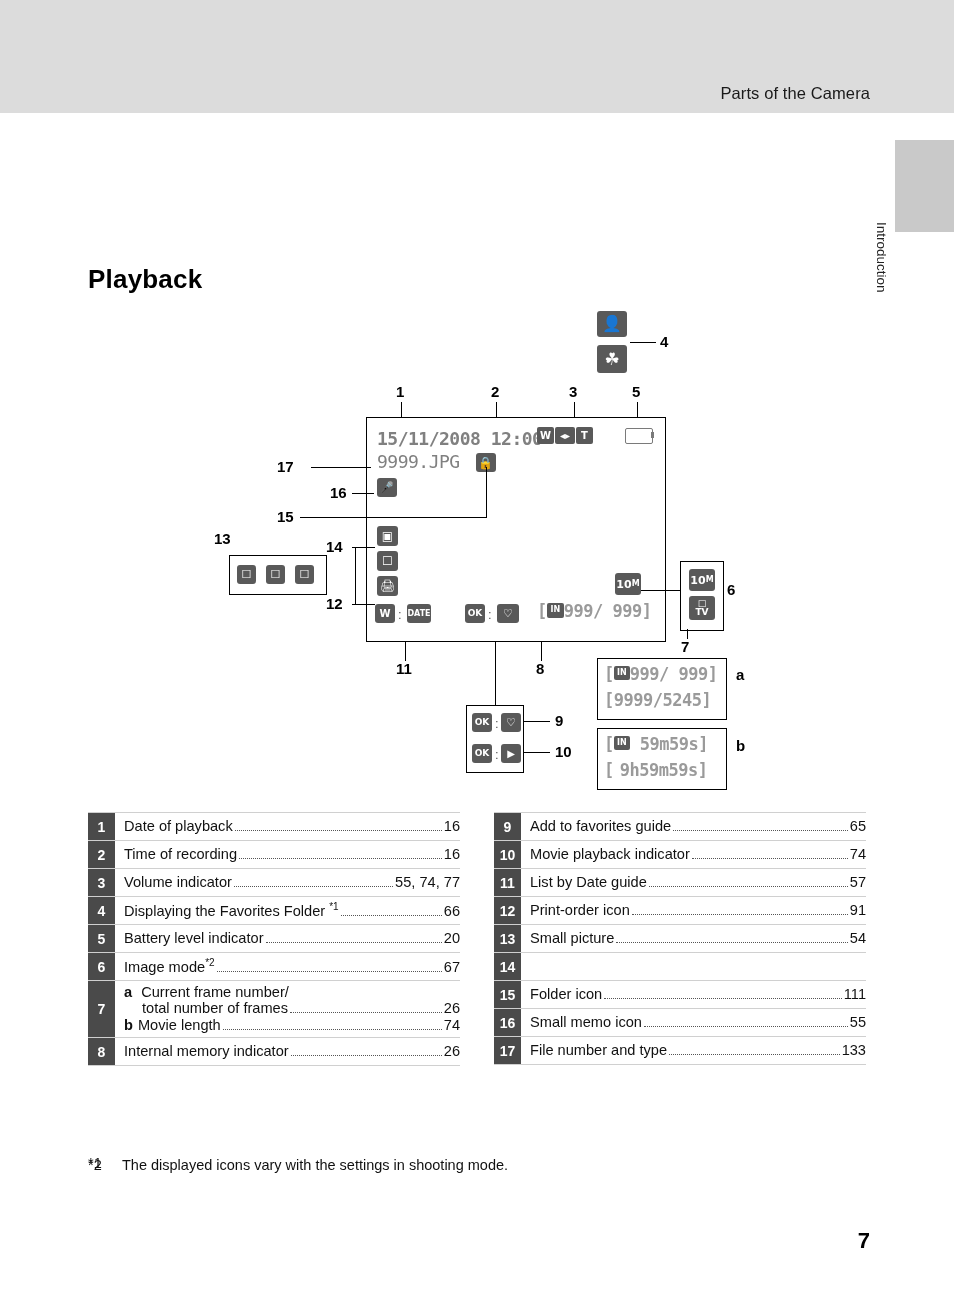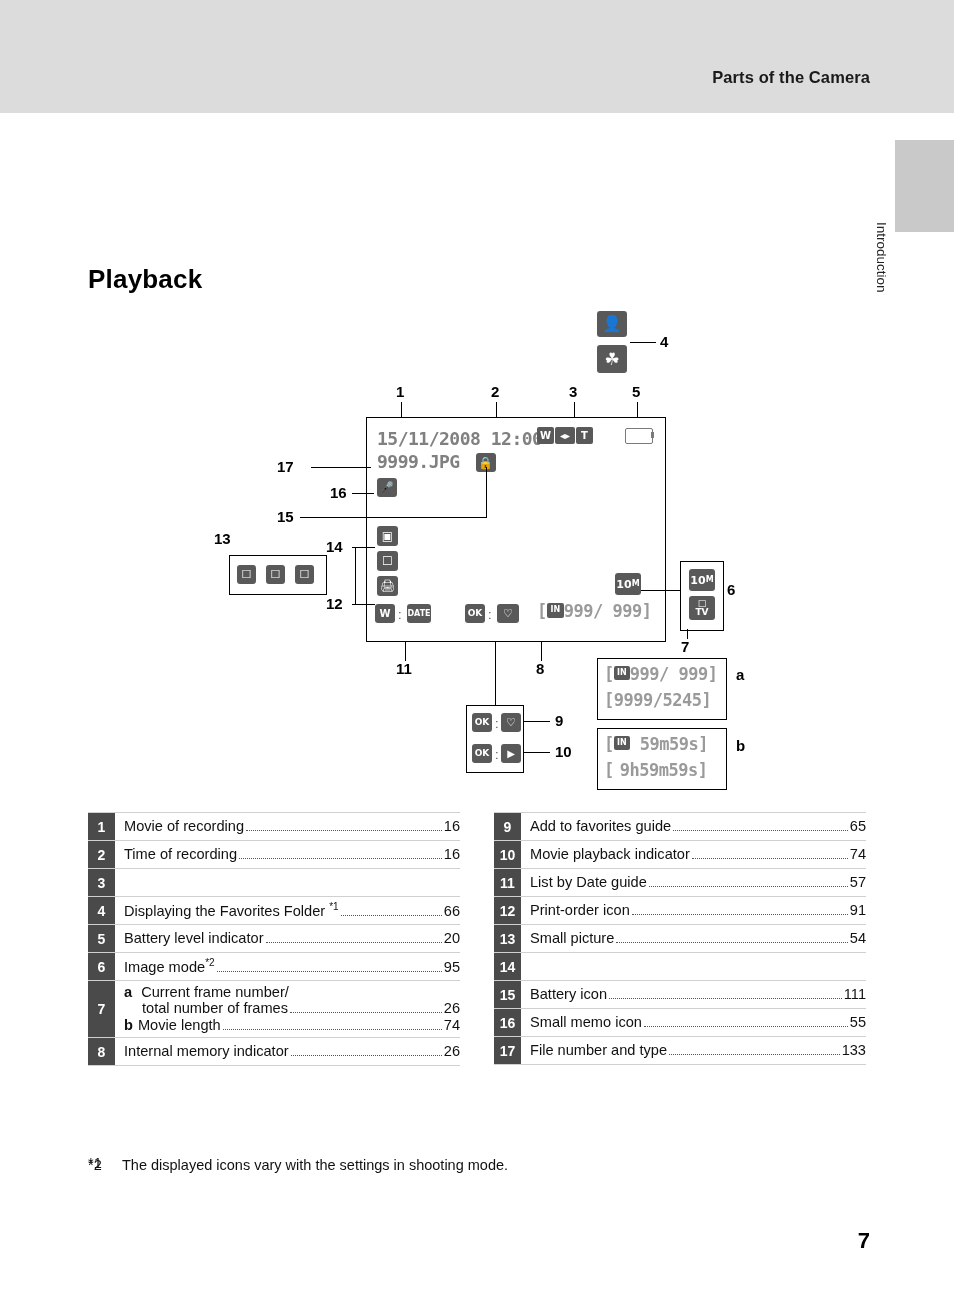--- a/index.html
+++ b/index.html
@@ -1,38 +1,38 @@
 <!DOCTYPE html>
 <html><head>
 <meta charset="utf-8">
 <style>
   html,body{margin:0;padding:0;}
   body{width:954px;height:1314px;background:#ffffff;font-family:"Liberation Sans",sans-serif;color:#000;position:relative;overflow:hidden;}
   .top-band{position:absolute;left:0;top:0;width:954px;height:113px;background:#dcdcdc;}
-  .top-title{position:absolute;right:84px;top:68px;font-size:16.5px;font-weight:bold;color:#1a1a1a;letter-spacing:.1px;}
+  .top-title{position:absolute;right:84px;top:84px;font-size:16.5px;font-weight:normal;color:#1a1a1a;letter-spacing:.1px;}
   .right-tab{position:absolute;left:895px;top:140px;width:59px;height:92px;background:#c9c9c9;}
   .side-label{position:absolute;left:889px;top:222px;width:130px;font-size:13.5px;color:#222;
     transform:rotate(90deg);transform-origin:left top;white-space:nowrap;}
   h1.page-h1{position:absolute;left:88px;top:264px;margin:0;font-size:26px;font-weight:bold;letter-spacing:.2px;}
 
   
   .diagram{position:absolute;left:0;top:300px;width:954px;height:500px;}
   .lcd{position:absolute;left:366px;top:117px;width:298px;height:223px;border:1.6px solid #000;background:#fff;}
   .lcd-inner{position:absolute;inset:0;}
   .ic{position:absolute;background:#595959;color:#fff;display:flex;align-items:center;justify-content:center;
       font-family:"DejaVu Sans",sans-serif;line-height:1;}
   .num{position:absolute;font-size:15px;font-weight:bold;color:#000;}
   .lead{position:absolute;background:#000;}
   .lead.h{height:1.4px;}
   .lead.v{width:1.4px;}
 
   
   .g-date{position:absolute;left:10px;top:10px;font-family:"DejaVu Sans Mono",monospace;font-weight:bold;
      font-size:18px;color:#808080;letter-spacing:-0.5px;}
-  .g-file{position:absolute;left:10px;top:33px;font-family:"DejaVu Sans Mono",monospace;font-weight:bold;
+  .g-file{position:absolute;left:10px;top:33px;font-family:"DejaVu Sans Mono",monospace;font-weight:normal;
      font-size:18px;color:#808080;letter-spacing:-0.5px;}
   .cbox-white{position:absolute;background:#fff;border:1.4px solid #000;}
   .mono-g{font-family:"DejaVu Sans Mono",monospace;font-weight:bold;color:#9a9a9a;font-size:17px;letter-spacing:-0.5px;}
 
   
   .legend{position:absolute;top:812px;left:88px;width:778px;font-size:14.6px;color:#111;}
   .col{position:absolute;top:0;width:372px;}
   .col.left{left:0;}
   .col.right{left:406px;}
   .row{position:relative;display:flex;align-items:stretch;border-bottom:1px solid #d0d0d0;min-height:27px;}
@@ -207,38 +207,45 @@
   </div>
   <div class="num" style="left:736px;top:437px;">b</div>
 </div>
 
 <div class="legend">
   <div class="col left" id="legend-left">
       <div class="row">
         <div class="rnum">1</div>
         <div class="rtext">
           <div class="line">
-            <span class="lbl">Movie of recording</span>
+            <span class="lbl">Date of playback</span>
             <span class="dots"></span>
             <span class="pg">16</span>
           </div>
         </div>
       </div>
       <div class="row">
         <div class="rnum">2</div>
         <div class="rtext">
           <div class="line">
             <span class="lbl">Time of recording</span>
             <span class="dots"></span>
             <span class="pg">16</span>
           </div>
         </div>
       </div>
       <div class="row">
         <div class="rnum">3</div>
+        <div class="rtext">
+          <div class="line">
+            <span class="lbl">Volume indicator</span>
+            <span class="dots"></span>
+            <span class="pg">55, 74, 77</span>
+          </div>
+        </div>
       </div>
       <div class="row">
         <div class="rnum">4</div>
         <div class="rtext">
           <div class="line">
             <span class="lbl">Displaying the Favorites Folder <sup class="star">*1</sup></span>
             <span class="dots"></span>
             <span class="pg">66</span>
           </div>
         </div>
@@ -252,21 +259,21 @@
             <span class="pg">20</span>
           </div>
         </div>
       </div>
       <div class="row">
         <div class="rnum">6</div>
         <div class="rtext">
           <div class="line">
             <span class="lbl">Image mode<sup class="star">*2</sup></span>
             <span class="dots"></span>
-            <span class="pg">95</span>
+            <span class="pg">67</span>
           </div>
         </div>
       </div>
       <div class="row">
         <div class="rnum">7</div>
         <div class="rtext">
           <div class="line">
             <span class="lbl"><span class="sub-a">a</span> Current frame number/</span>
           </div>
           <div class="line indent">
@@ -343,21 +350,21 @@
           </div>
         </div>
       </div>
       <div class="row">
         <div class="rnum">14</div>
       </div>
       <div class="row">
         <div class="rnum">15</div>
         <div class="rtext">
           <div class="line">
-            <span class="lbl">Battery icon</span>
+            <span class="lbl">Folder icon</span>
             <span class="dots"></span>
             <span class="pg">111</span>
           </div>
         </div>
       </div>
       <div class="row">
         <div class="rnum">16</div>
         <div class="rtext">
           <div class="line">
             <span class="lbl">Small memo icon</span>

